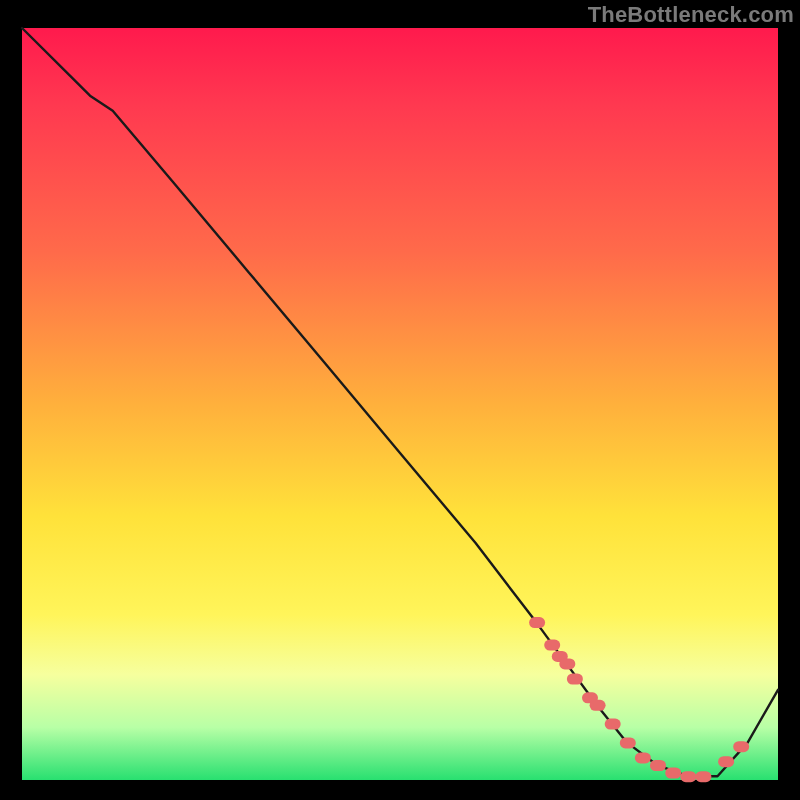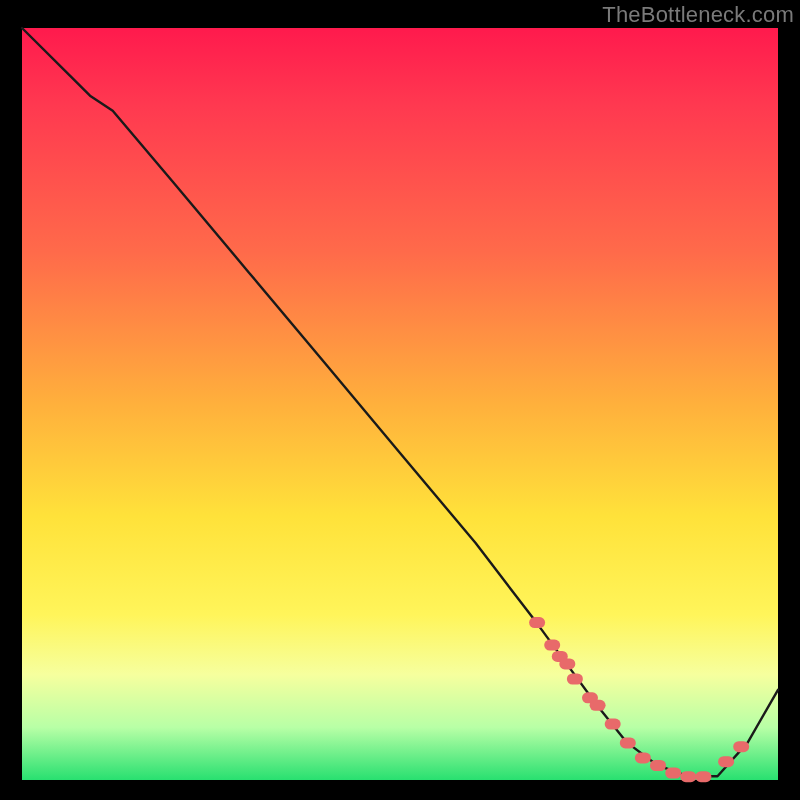--- a/index.html
+++ b/index.html
@@ -16,21 +16,21 @@
     width: 800px;
     height: 800px;
     background: #000;
   }
   .watermark {
     position: absolute;
     top: 2px;
     right: 6px;
     color: #7a7a7a;
     font-size: 22px;
-    font-weight: 400;
+    font-weight: 700;
     letter-spacing: 0.2px;
     user-select: none;
   }
   .plot-area {
     position: absolute;
     left: 22px;
     top: 28px;
     width: 756px;
     height: 752px;
     

